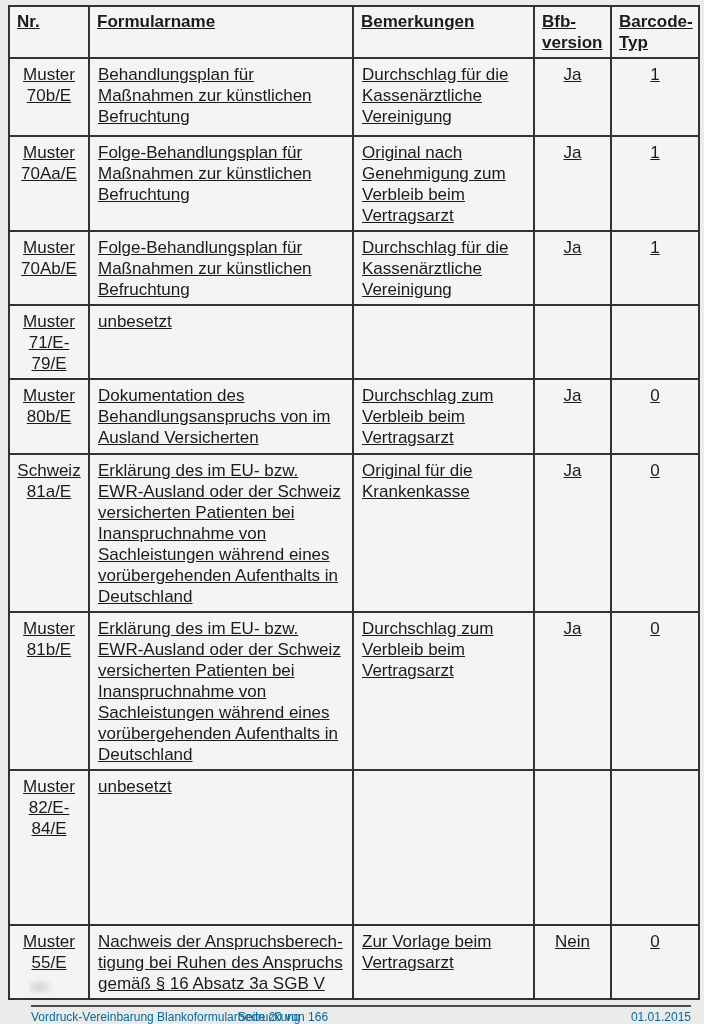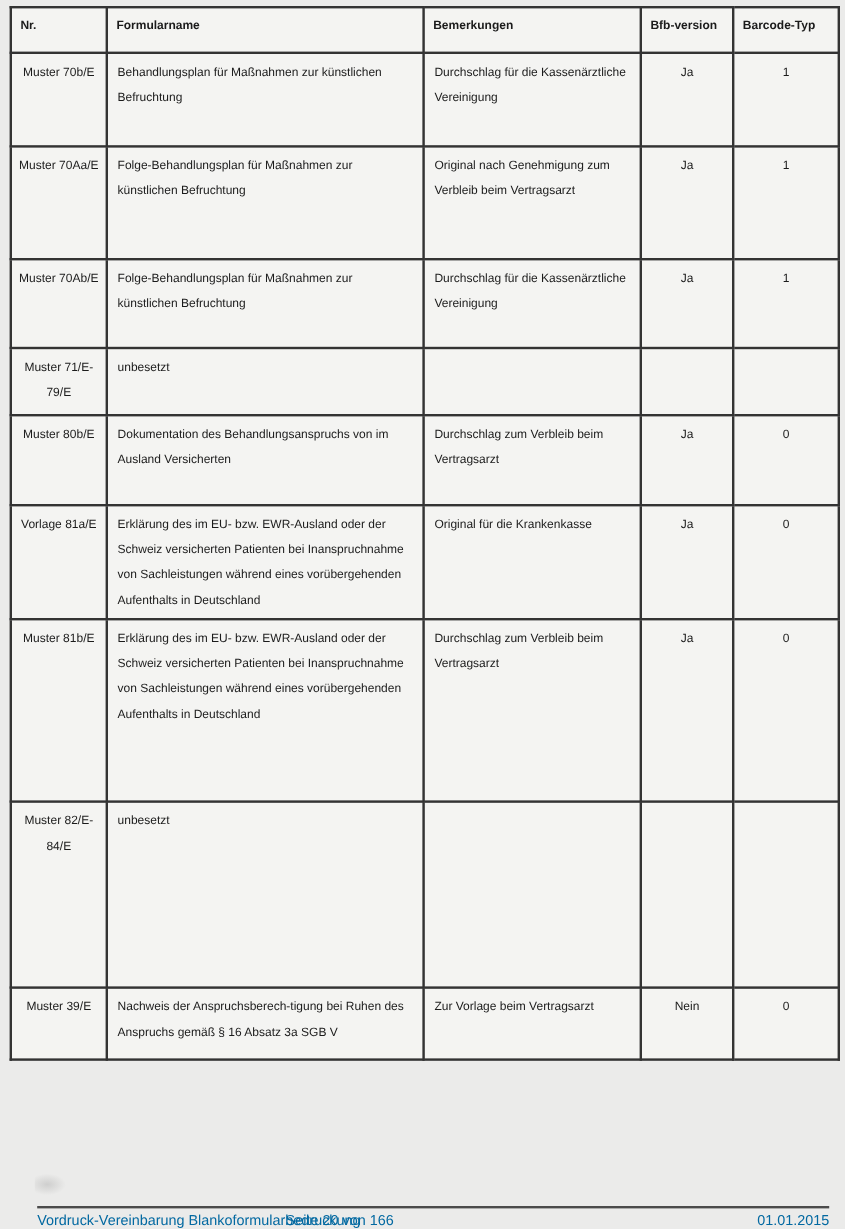--- a/index.html
+++ b/index.html
@@ -25,23 +25,24 @@
     left: 8px;
     top: 5px;
     width: 690px;
     border-collapse: collapse;
     table-layout: fixed;
   }
   .forms th, .forms td {
     border: 2px solid #333333;
     background: #f4f4f2;
     vertical-align: top;
-    font-size: 10px;
+    font-size: 17px;
     line-height: 21px;
     overflow: hidden;
+    text-decoration: underline;
   }
   .forms th {
     font-weight: bold;
     text-align: left;
     padding: 4px 6px 4px 7px;
   }
   .forms thead tr { height: 38px; }
   .forms td { padding: 5px 8px 4px 8px; }
   td.c-nr  { text-align: center; padding-left: 2px; padding-right: 2px; }
   td.c-bfb { text-align: center; padding-left: 3px; padding-right: 3px; }
@@ -146,21 +147,21 @@
 
   <tr>
     <td class="c-nr">Muster 80b/E</td>
     <td class="c-name">Dokumentation des Behandlungsanspruchs von im Ausland Versicherten</td>
     <td class="c-rem">Durchschlag zum Verbleib beim Vertragsarzt</td>
     <td class="c-bfb">Ja</td>
     <td class="c-bar">0</td>
   </tr>
 
   <tr>
-    <td class="c-nr">Vorlage 81a/E</td>
+    <td class="c-nr">Schweiz 81a/E</td>
     <td class="c-name">Erklärung des im EU- bzw. EWR-Ausland oder der Schweiz versicherten Patienten bei Inanspruchnahme von Sachleistungen während eines vorübergehenden Aufenthalts in Deutschland</td>
     <td class="c-rem">Original für die Krankenkasse</td>
     <td class="c-bfb">Ja</td>
     <td class="c-bar">0</td>
   </tr>
 
   <tr>
     <td class="c-nr">Muster 81b/E</td>
     <td class="c-name">Erklärung des im EU- bzw. EWR-Ausland oder der Schweiz versicherten Patienten bei Inanspruchnahme von Sachleistungen während eines vorübergehenden Aufenthalts in Deutschland</td>
     <td class="c-rem">Durchschlag zum Verbleib beim Vertragsarzt</td>
@@ -170,21 +171,21 @@
 
   <tr>
     <td class="c-nr">Muster 82/E-84/E</td>
     <td class="c-name">unbesetzt</td>
     <td class="c-rem"></td>
     <td class="c-bfb"></td>
     <td class="c-bar"></td>
   </tr>
 
   <tr>
-    <td class="c-nr">Muster 39/E</td>
+    <td class="c-nr">Muster 55/E</td>
     <td class="c-name">Nachweis der Anspruchsberech-tigung bei Ruhen des Anspruchs gemäß § 16 Absatz 3a SGB V</td>
     <td class="c-rem">Zur Vorlage beim Vertragsarzt</td>
     <td class="c-bfb">Nein</td>
     <td class="c-bar">0</td>
   </tr>
 </tbody>
   </table>
 
   <div class="smudge"></div>
 

